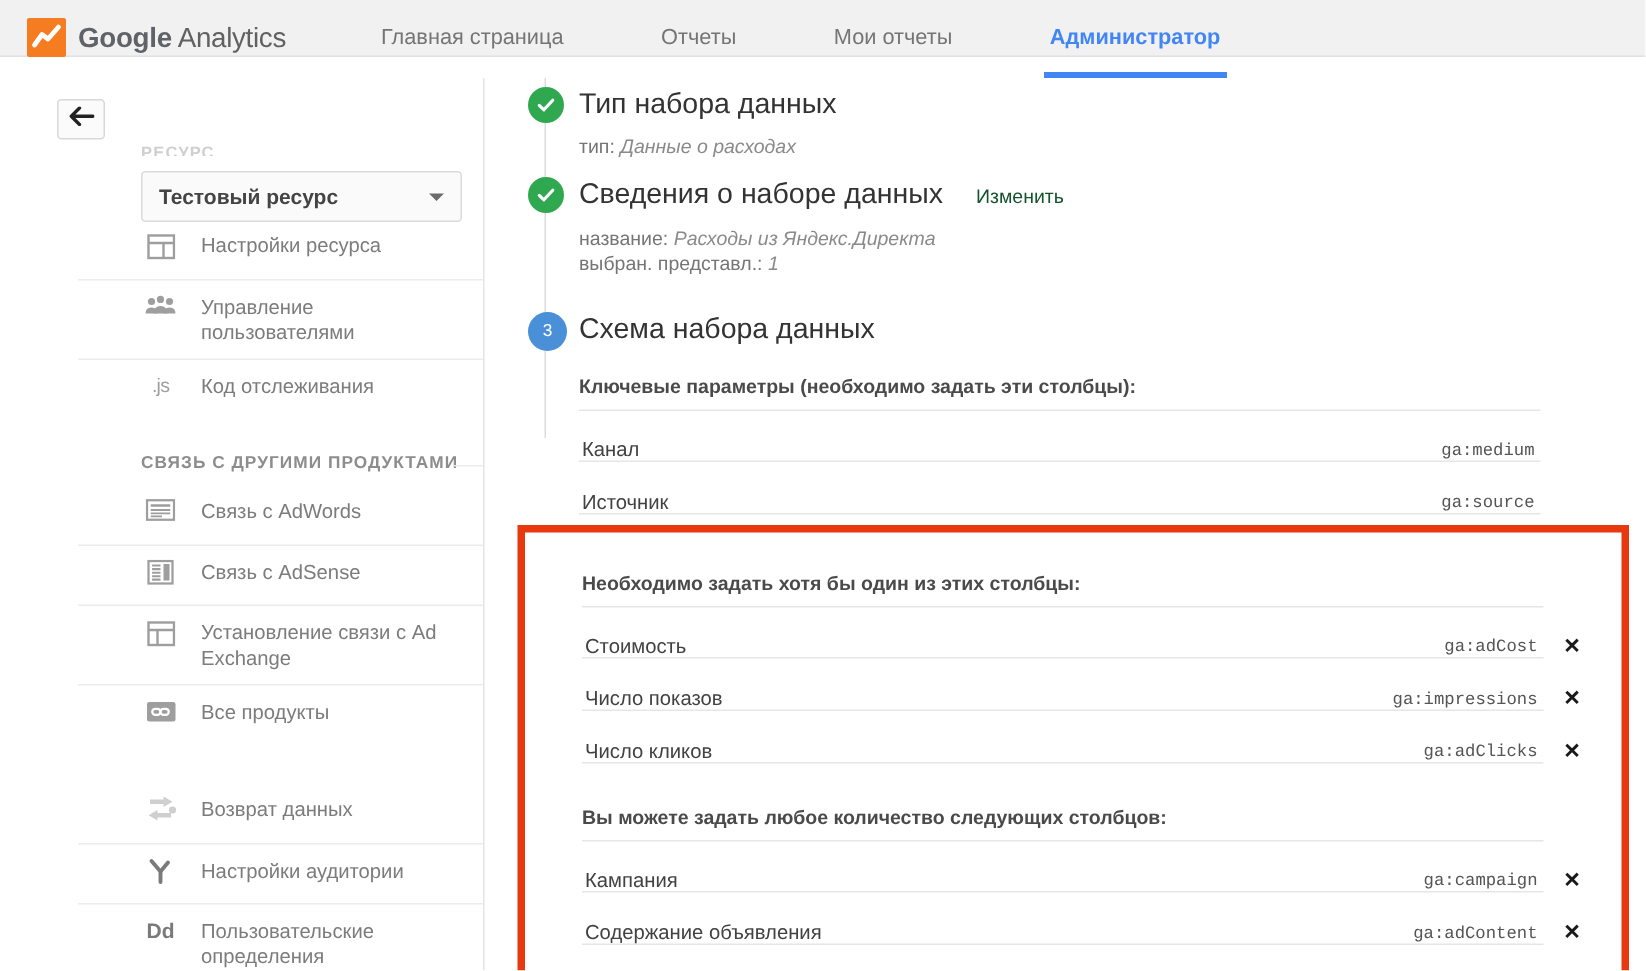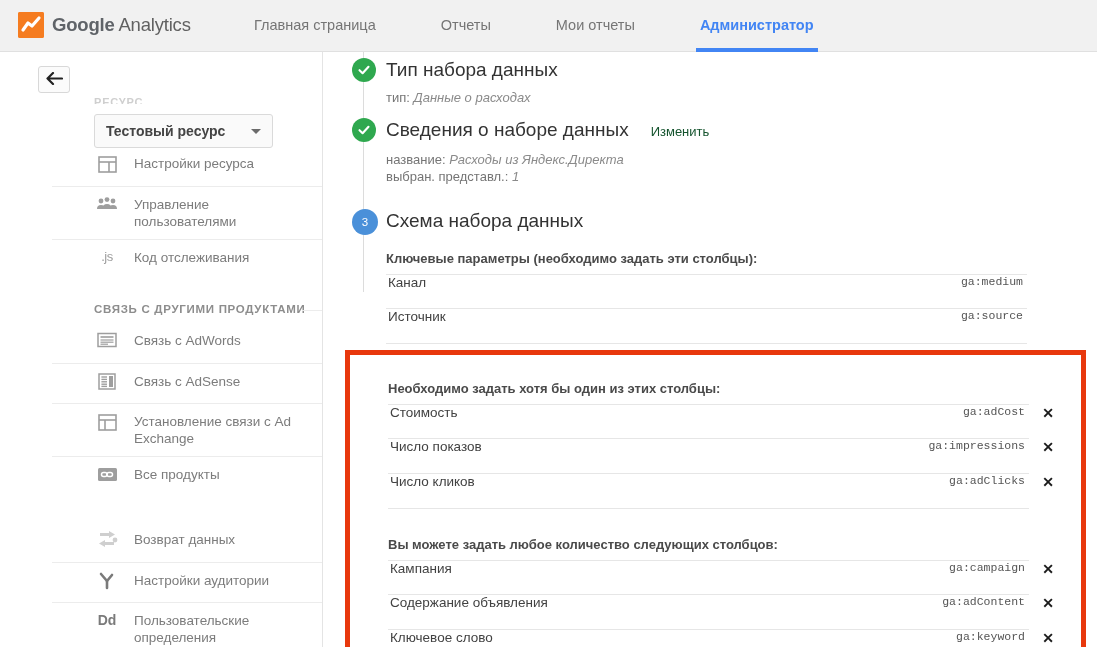--- a/index.html
+++ b/index.html
@@ -11,21 +11,21 @@
     font-family: "Liberation Sans", sans-serif;
     overflow: hidden;
     position: relative;
   }
 
   
   .header {
     position: absolute;
     top: 0; left: 0;
     width: 1097px;
-    height: 52px;
+    height: 38px;
     background: #f1f1f1;
     border-bottom: 1px solid #e0e0e0;
     padding-left: 12px;
   }
   .logo-wrap {
     position: absolute;
     left: 18px; top: 12px;
     display: flex;
     align-items: center;
     gap: 8px;
@@ -104,21 +104,21 @@
     color: #cfcfcf;
     font-weight: bold;
     white-space: nowrap;
     overflow: hidden;
     height: 8px;
   }
 
   .dropdown {
     position: absolute;
     left: 42px; top: 62px;
-    width: 179px; height: 34px;
+    width: 214px; height: 34px;
     background: #fafafa;
     border: 1px solid #dadada;
     border-radius: 3px;
     display: flex;
     align-items: center;
     padding: 0 11px;
     cursor: pointer;
   }
   .dropdown-text {
     font-size: 14px;
@@ -231,21 +231,21 @@
   .sec-title {
     font-size: 13px;
     font-weight: bold;
     color: #4a4a4a;
     margin: 18px 0 0 0;
   }
   .table { margin-top: 8px; width: 641px; }
   .row {
     height: 35px;
     display: flex;
-    align-items: flex-start;
+    align-items: flex-end;
     border-bottom: 1px solid #e6e6e6;
     position: relative;
   }
   .row:first-child { border-top: 1px solid #e6e6e6; }
   .row-label {
     font-size: 13.5px;
     color: #424242;
     flex: 1;
     padding-left: 2px;
   }

